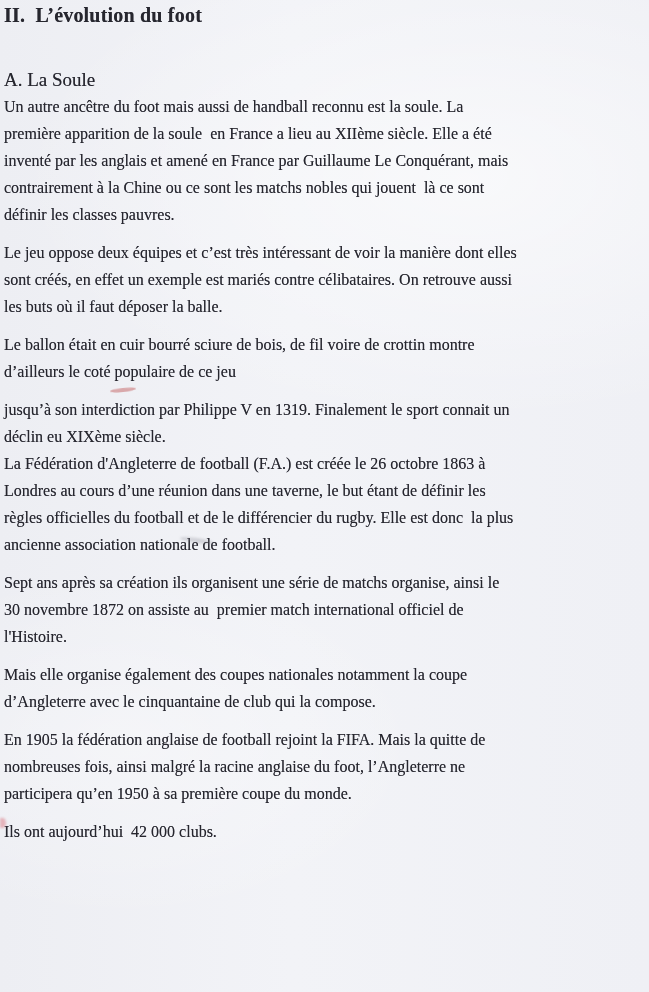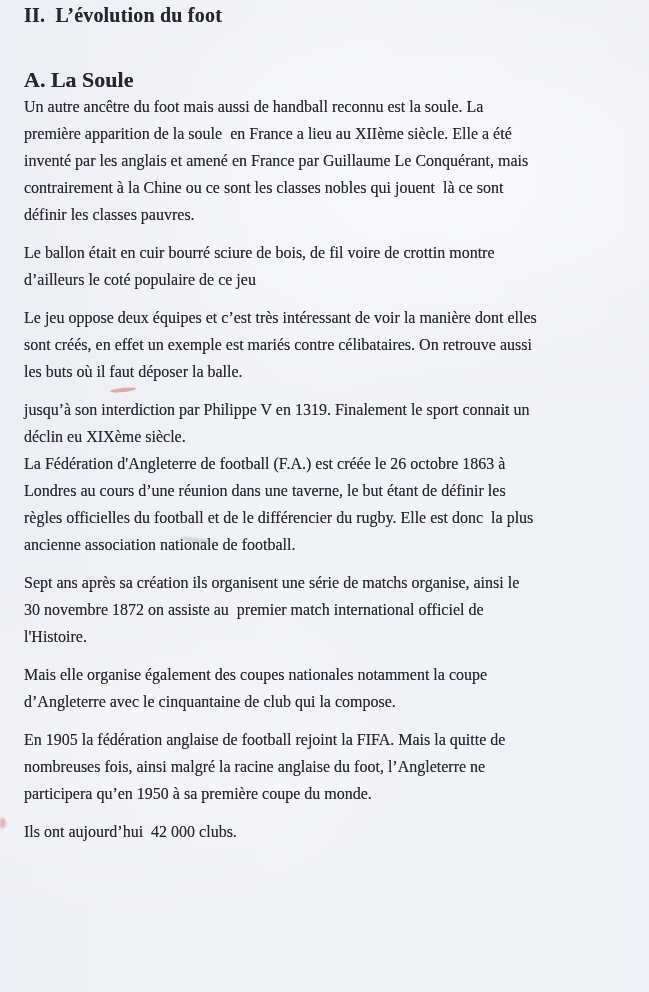--- a/index.html
+++ b/index.html
@@ -8,29 +8,29 @@
     width: 649px;
     height: 992px;
     overflow: hidden;
     background:
       radial-gradient(ellipse 700px 380px at 72% 18%, rgba(255,255,255,0.55), rgba(255,255,255,0) 65%),
       radial-gradient(ellipse 500px 300px at 20% 75%, rgba(255,255,255,0.35), rgba(255,255,255,0) 60%),
       linear-gradient(90deg, #edeef3 0%, #f2f3f7 45%, #eff0f5 100%);
     font-family: "Liberation Serif", "DejaVu Serif", serif;
     color: #26262e;
   }
-  .doc { padding: 2px 4px 0 24px; }
+  .doc { padding: 2px 4px 0 4px; }
   .line {
     white-space: pre;
     line-height: 27px;
     font-size: 16px;
     text-shadow: 0 0 0.5px rgba(40,40,55,0.55);
   }
   .block.title .line { font-size: 20px; font-weight: bold; letter-spacing: 0.2px; }
-  .block.heading .line { font-size: 22px; font-weight: bold; }
+  .block.heading .line { font-size: 19px; font-weight: normal; }
   .block.title { margin-top: 0; }
   .block.heading.v-a { margin-top: 37px; }
   .block.heading.v-b { margin-top: 84px; }
   .block.para { margin-top: 11px; }
   .block.para.attach { margin-top: 0; }
   
   .smudge { position: absolute; pointer-events: none; }
   .smudge-red {
     left: 110px; top: 388px; width: 26px; height: 4px;
     background: rgba(190,80,80,0.45);
@@ -60,31 +60,31 @@
       <div class="block title">
         <div class="line">II.  L’évolution du foot</div>
       </div>
       <div class="block heading v-a">
         <div class="line">A. La Soule</div>
       </div>
       <div class="block para attach">
         <div class="line">Un autre ancêtre du foot mais aussi de handball reconnu est la soule. La</div>
         <div class="line">première apparition de la soule  en France a lieu au XIIème siècle. Elle a été</div>
         <div class="line">inventé par les anglais et amené en France par Guillaume Le Conquérant, mais</div>
-        <div class="line">contrairement à la Chine ou ce sont les classes nobles qui jouent  là ce sont</div>
+        <div class="line">contrairement à la Chine ou ce sont les matchs nobles qui jouent  là ce sont</div>
         <div class="line">définir les classes pauvres.</div>
-      </div>
-      <div class="block para">
-        <div class="line">Le ballon était en cuir bourré sciure de bois, de fil voire de crottin montre</div>
-        <div class="line">d’ailleurs le coté populaire de ce jeu</div>
       </div>
       <div class="block para">
         <div class="line">Le jeu oppose deux équipes et c’est très intéressant de voir la manière dont elles</div>
         <div class="line">sont créés, en effet un exemple est mariés contre célibataires. On retrouve aussi</div>
         <div class="line">les buts où il faut déposer la balle.</div>
+      </div>
+      <div class="block para">
+        <div class="line">Le ballon était en cuir bourré sciure de bois, de fil voire de crottin montre</div>
+        <div class="line">d’ailleurs le coté populaire de ce jeu</div>
       </div>
       <div class="block para">
         <div class="line">jusqu’à son interdiction par Philippe V en 1319. Finalement le sport connait un</div>
         <div class="line">déclin eu XIXème siècle.</div>
       </div>
       <div class="block para attach">
         <div class="line">La Fédération d'Angleterre de football (F.A.) est créée le 26 octobre 1863 à</div>
         <div class="line">Londres au cours d’une réunion dans une taverne, le but étant de définir les</div>
         <div class="line">règles officielles du football et de le différencier du rugby. Elle est donc  la plus</div>
         <div class="line">ancienne association nationale de football.</div>

